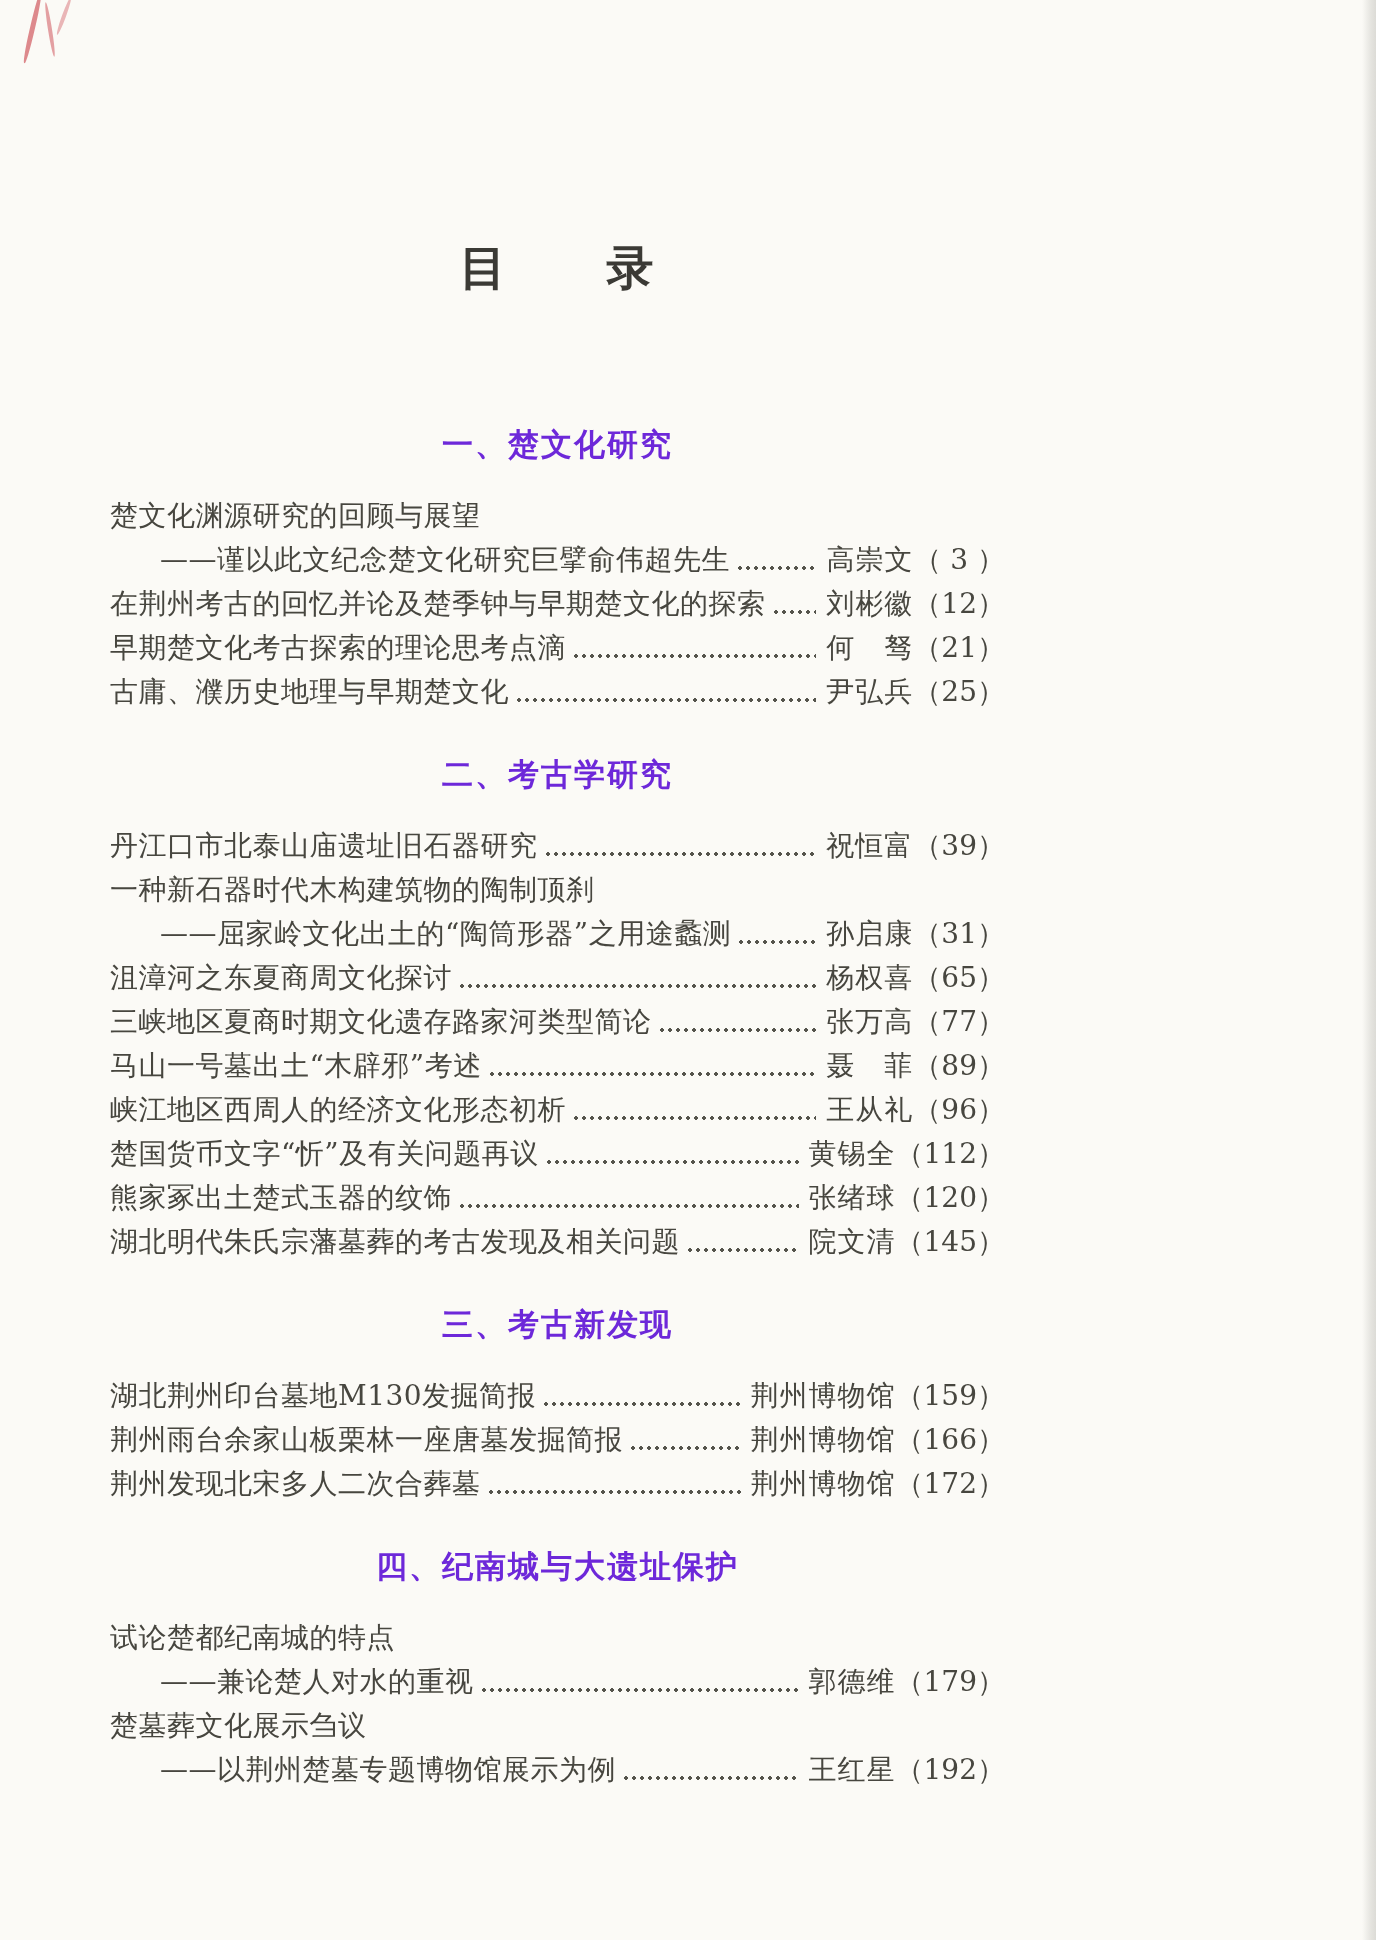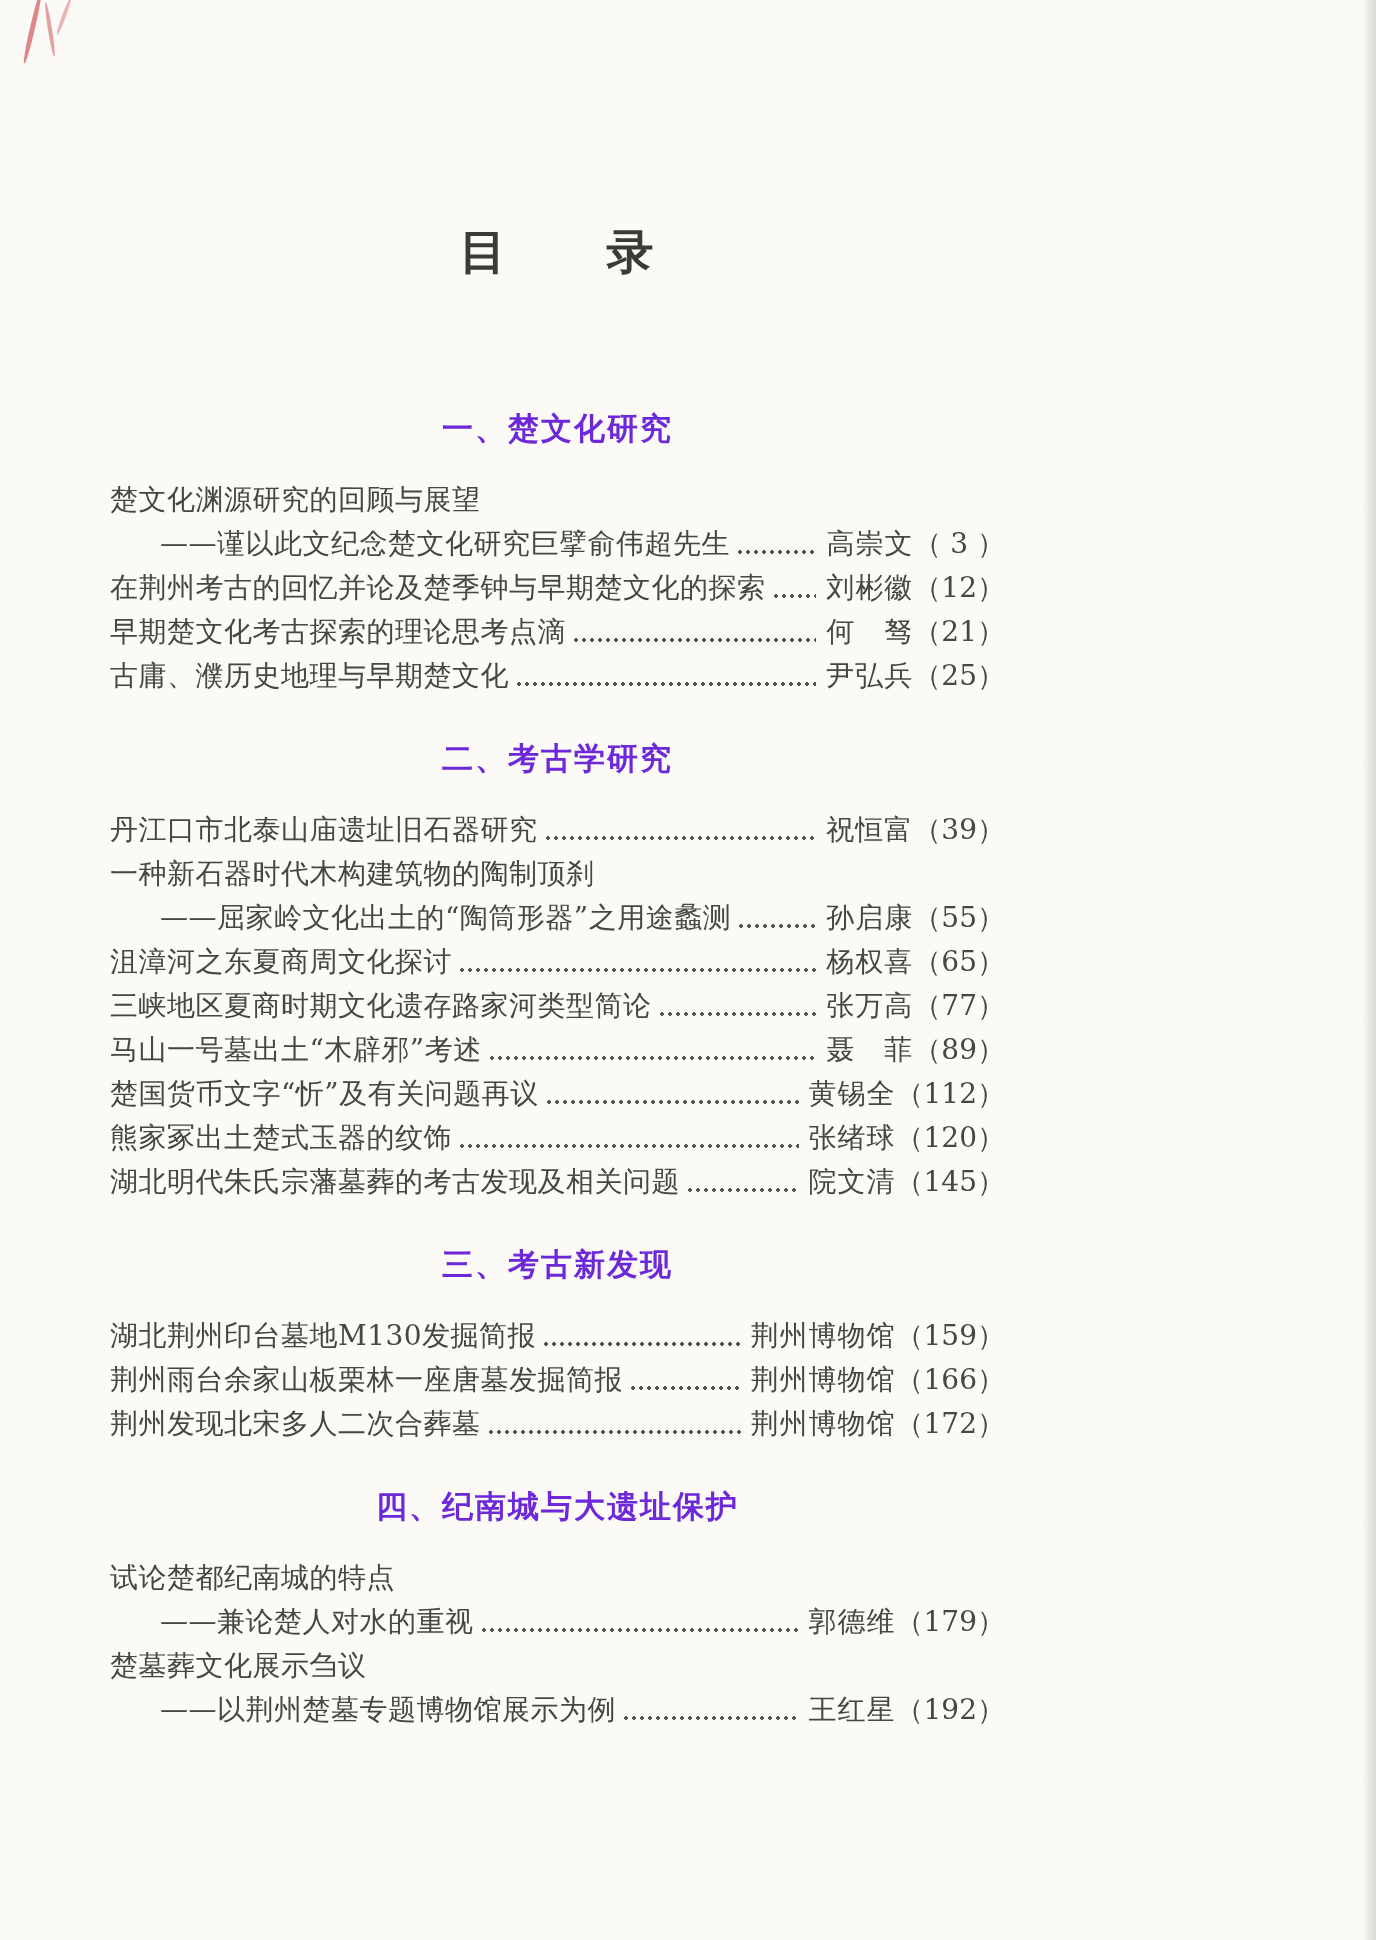--- a/index.html
+++ b/index.html
@@ -13,21 +13,21 @@
     height: 1940px;
     margin: 0 auto;
     background: #fbfaf6;
     overflow: hidden;
     font-family: "DejaVu Serif", "Liberation Serif", serif;
     color: #47463f;
   }
   .content {
     position: absolute;
     left: 110px;
-    top: 0;
+    top: 16px;
     width: 895px;
     padding-top: 222px;
   }
   .doc-title {
     font-size: 47px;
     font-weight: 700;
     line-height: 60px;
     text-align: center;
     color: #3b3a35;
     letter-spacing: 2px;
@@ -135,41 +135,47 @@
       <span class="author">祝恒富</span>
       <span class="pg">（39）</span>
     </div>
     <div class="row">
       <span class="t">一种新石器时代木构建筑物的陶制顶刹</span>
     </div>
     <div class="row cont">
       <span class="t">——屈家岭文化出土的“陶筒形器”之用途蠡测</span>
       <span class="dots"></span>
       <span class="author">孙启康</span>
-      <span class="pg">（55）</span>
+      <span class="pg">（31）</span>
     </div>
     <div class="row">
       <span class="t">沮漳河之东夏商周文化探讨</span>
       <span class="dots"></span>
       <span class="author">杨权喜</span>
       <span class="pg">（65）</span>
     </div>
     <div class="row">
       <span class="t">三峡地区夏商时期文化遗存路家河类型简论</span>
       <span class="dots"></span>
       <span class="author">张万高</span>
       <span class="pg">（77）</span>
     </div>
     <div class="row">
       <span class="t">马山一号墓出土“木辟邪”考述</span>
       <span class="dots"></span>
       <span class="author">聂　菲</span>
       <span class="pg">（89）</span>
     </div>
     <div class="row">
+      <span class="t">峡江地区西周人的经济文化形态初析</span>
+      <span class="dots"></span>
+      <span class="author">王从礼</span>
+      <span class="pg">（96）</span>
+    </div>
+    <div class="row">
       <span class="t">楚国货币文字“忻”及有关问题再议</span>
       <span class="dots"></span>
       <span class="author">黄锡全</span>
       <span class="pg">（112）</span>
     </div>
     <div class="row">
       <span class="t">熊家冢出土楚式玉器的纹饰</span>
       <span class="dots"></span>
       <span class="author">张绪球</span>
       <span class="pg">（120）</span>

